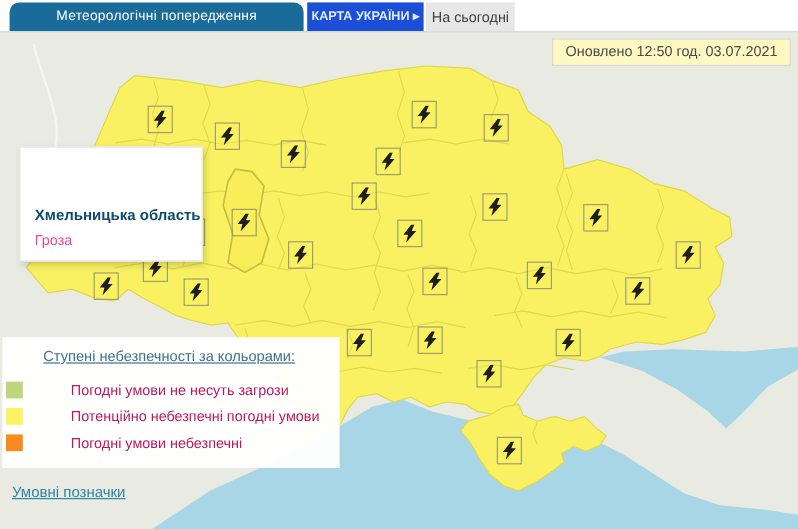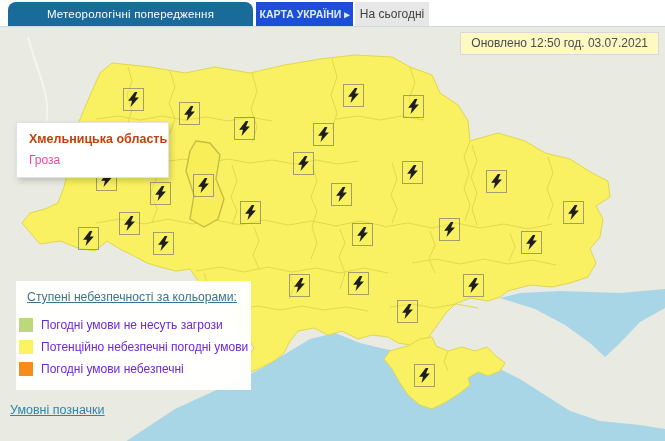--- a/index.html
+++ b/index.html
@@ -31,31 +31,31 @@
 
   
   .updated { position:absolute; top:5px; right:6px; z-index:2;
     background:#fef9c3; border:1px solid #d8d8d8; color:#4a4a4a;
     font-size:12px; padding:3px 10px 4px 10px; }
 
   
   .tooltip { position:absolute; left:16px; top:95px; width:153px; z-index:4;
     background:#ffffff; border:1px solid #e2e2e2;
     box-shadow:2px 3px 6px rgba(0,0,0,.18); padding:9px 0 10px 12px; }
-  .tooltip .t1 { font-size:12.5px; font-weight:bold; color:#c2410c; }
+  .tooltip .t1 { font-size:12.5px; font-weight:bold; color:#0c4a6e;margin-top:40px; }
   .tooltip .t2 { font-size:12px; color:#ec4899; margin-top:7px; }
 
   
-  .legend { position:absolute; left:16px; top:254px; width:235px; z-index:3;
+  .legend { position:absolute; left:2px; top:254px; width:281px; z-index:3;
     background:rgba(255,255,255,.96); padding:9px 6px 10px 3px; }
   .legend-title { font-size:12.2px; color:#3d7390; text-decoration:underline;
     text-align:center; margin-bottom:10px; cursor:pointer; }
   .legend-row { display:flex; align-items:center; height:22px; }
   .legend-swatch { width:14px; height:14px; flex:0 0 14px; margin-right:8px; }
-  .legend-label { font-size:12px; color:#6d28d9; white-space:nowrap; }
+  .legend-label { font-size:12px; color:#be185d; white-space:nowrap;margin-left:32px; }
 
   
   .footer-link { position:absolute; left:10px; top:376px; z-index:3;
     font-size:12.5px; color:#2e86a8; text-decoration:underline; cursor:pointer; }
 </style>
 </head>
 <body>
 
 <div class="app">
 

